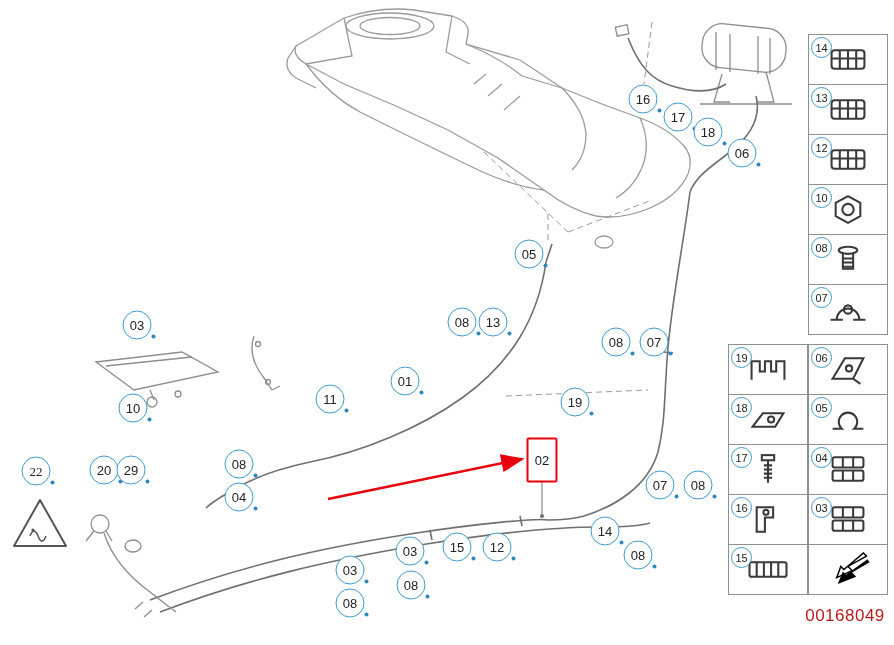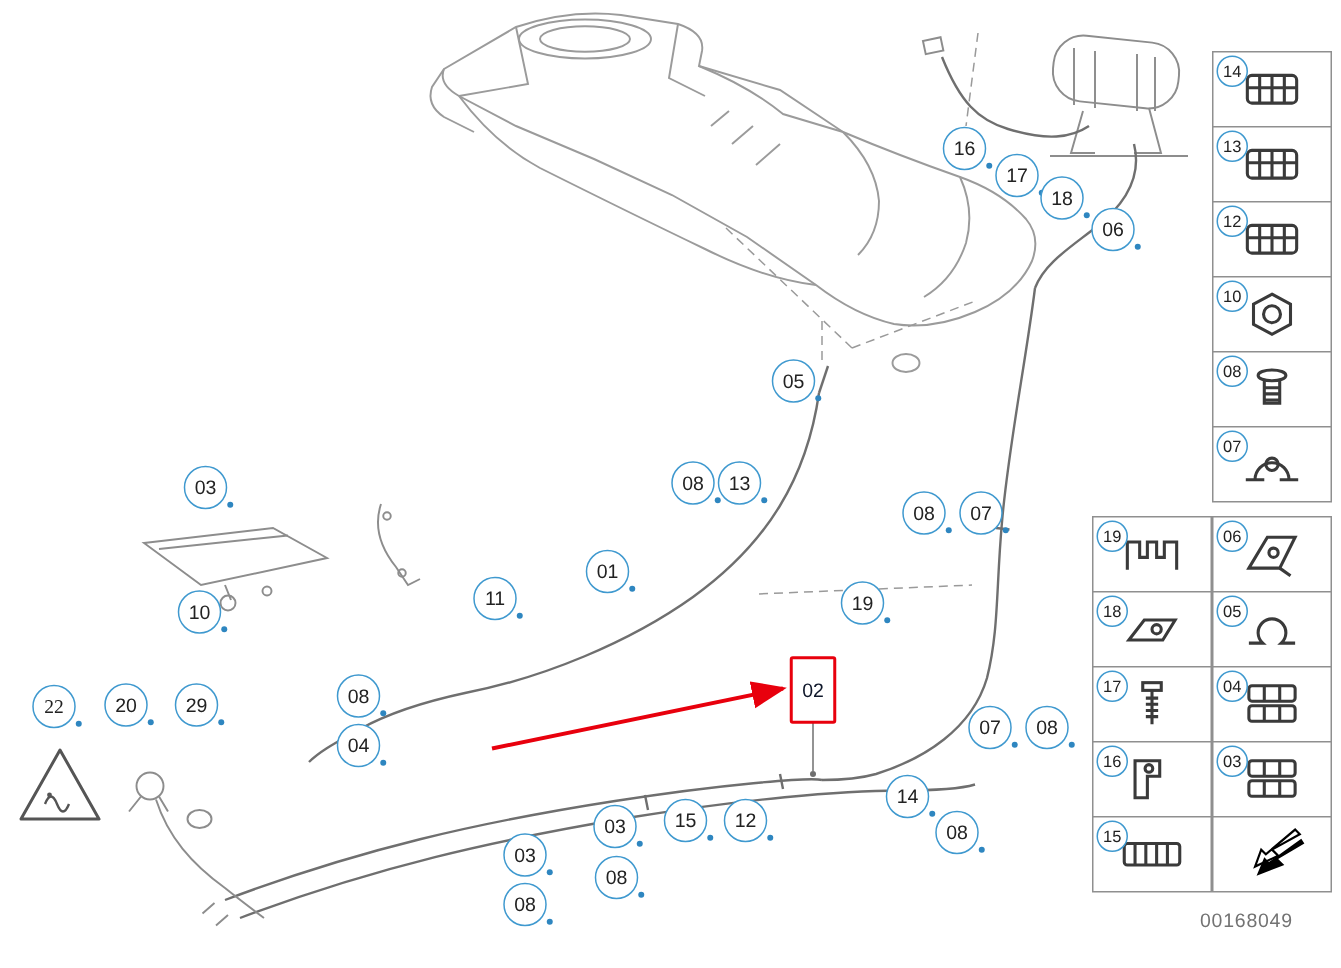--- a/index.html
+++ b/index.html
@@ -33,22 +33,22 @@
   }
   .legend-col .legend-cell{margin-left:0;}
   .legend-bubble{
     position:absolute;left:2px;top:2px;width:21px;height:21px;border-radius:50%;
     border:1.4px solid #3f99cf;background:#fff;color:#222;font-size:11px;
     display:flex;align-items:center;justify-content:center;box-sizing:border-box;
   }
   .legend-bubble:empty{display:none;}
   .legend-icon{display:block;line-height:0;}
   #diagram-number{
-    position:absolute;left:800px;top:606px;width:90px;text-align:left;
-    font-size:13px;color:#737373;z-index:2;letter-spacing:.5px;
+    position:absolute;left:800px;top:606px;width:90px;text-align:center;
+    font-size:17px;color:#b91c1c;z-index:2;letter-spacing:.5px;
   }
 </style>
 </head>
 <body>
 
 <div id="stage">
 
   <svg id="artwork" width="894" height="645" viewBox="0 0 894 645">
     <defs>
       <marker id="redhead" markerWidth="10" markerHeight="10" refX="8" refY="3.5" orient="auto">
@@ -142,21 +142,21 @@
       <div class="callout" style="left: 462px; top: 322px;">08</div>
       <div class="callout" style="left: 493px; top: 322px;">13</div>
       <div class="callout" style="left: 137px; top: 325px;">03</div>
       <div class="callout" style="left: 330px; top: 369px; margin-top: 30px;">11</div>
       <div class="callout" style="left: 616px; top: 342px;">08</div>
       <div class="callout" style="left: 654px; top: 342px;">07</div>
       <div class="callout" style="left: 405px; top: 381px;">01</div>
       <div class="callout" style="left: 575px; top: 402px;">19</div>
       <div class="callout" style="left: 133px; top: 408px;">10</div>
       <div class="callout" style="left: 36px; top: 471px; font-family: Liberation Serif, serif;">22</div>
-      <div class="callout" style="left: 84px; top: 470px; text-align: right;">20</div>
+      <div class="callout" style="left: 104px; top: 470px; text-align: right;">20</div>
       <div class="callout" style="left: 131px; top: 470px;">29</div>
       <div class="callout" style="left: 239px; top: 464px;">08</div>
       <div class="callout" style="left: 239px; top: 497px;">04</div>
       <div class="callout red-box" style="left: 542px; top: 460px;">02</div>
       <div class="callout" style="left: 660px; top: 485px;">07</div>
       <div class="callout" style="left: 698px; top: 485px;">08</div>
       <div class="callout" style="left: 605px; top: 531px;">14</div>
       <div class="callout" style="left: 638px; top: 555px;">08</div>
       <div class="callout" style="left: 410px; top: 551px;">03</div>
       <div class="callout" style="left: 457px; top: 547px;">15</div>

